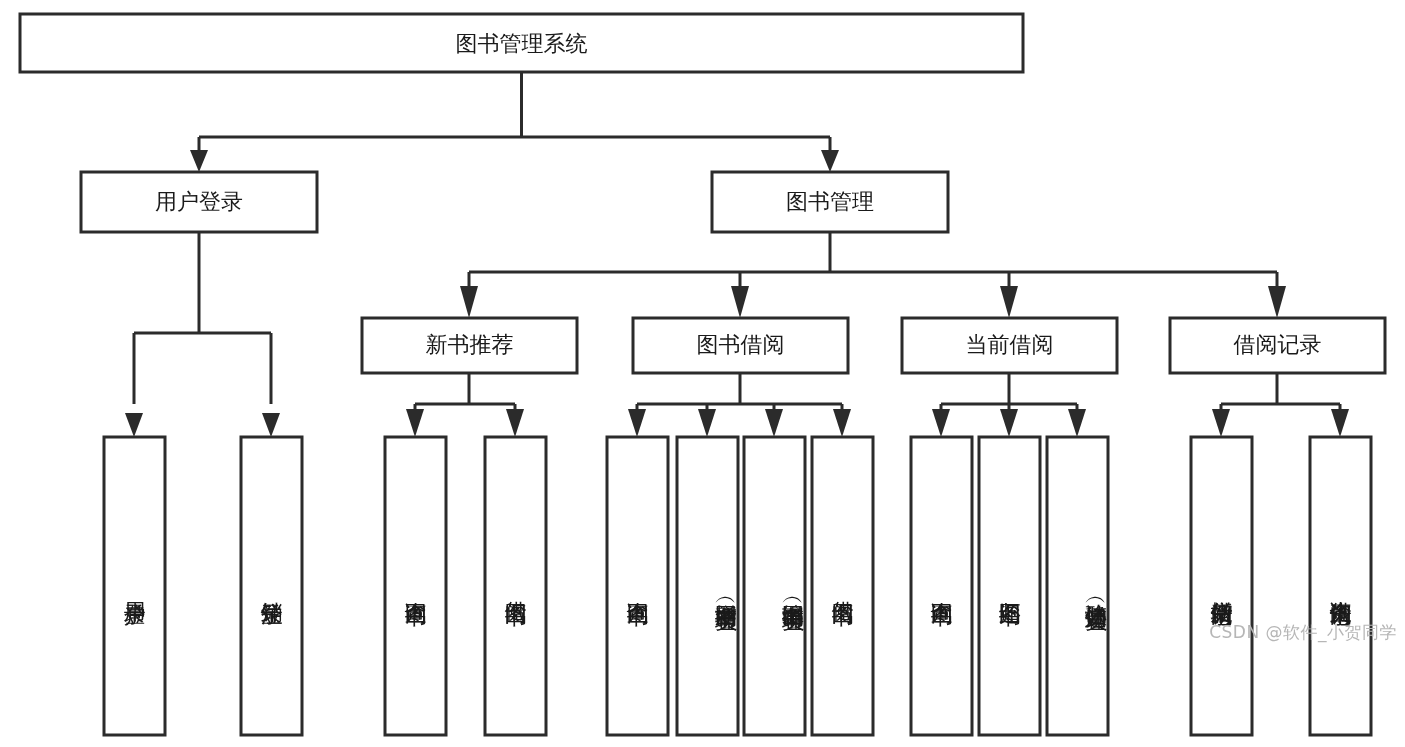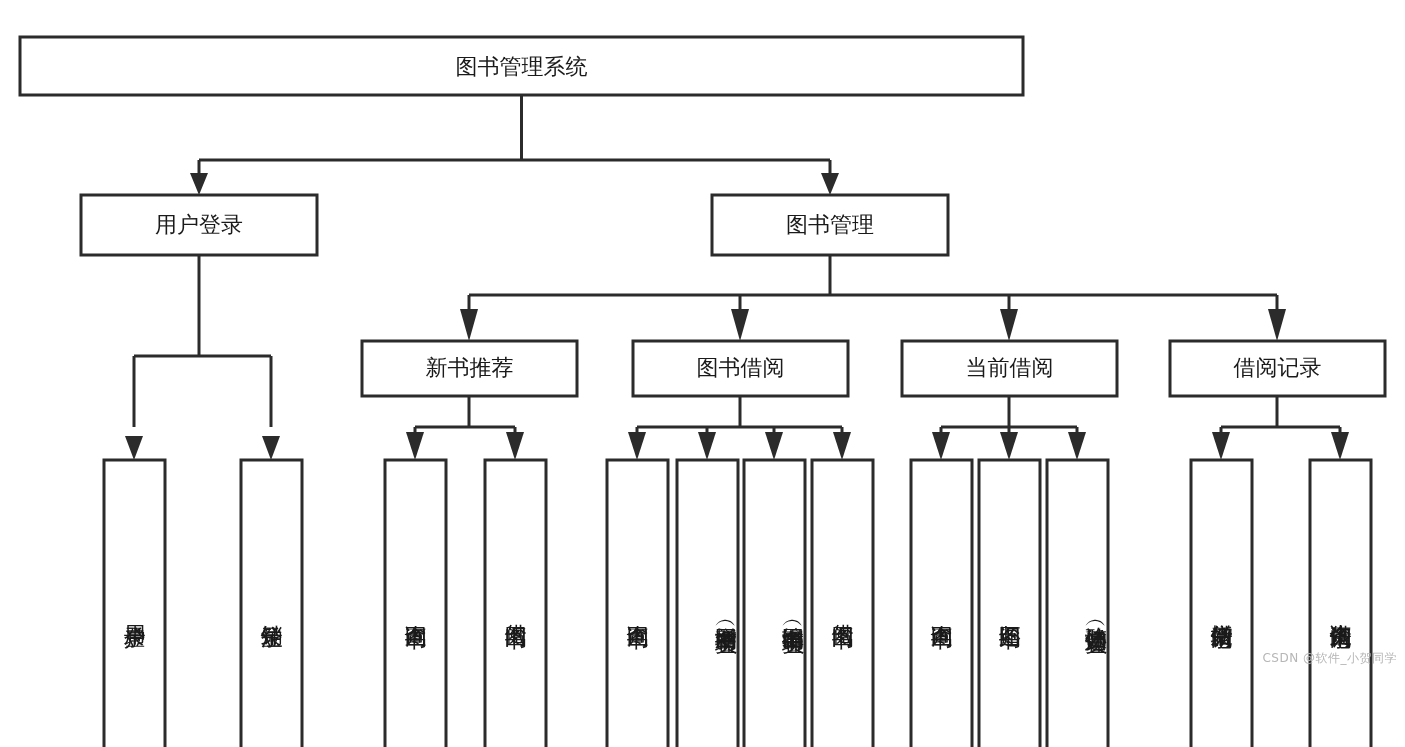--- a/index.html
+++ b/index.html
@@ -11,21 +11,20 @@
     width: 1405px;
     height: 747px;
     overflow: hidden;
     font-family: "DejaVu Sans", "Liberation Sans", sans-serif;
   }
   #diagram-root {
     position: relative;
     width: 1405px;
     height: 650px;
     background: #ffffff;
-    margin-top: 23px;
   }
   svg#flowchart {
     position: absolute;
     left: 0;
     top: 0;
     width: 1405px;
     height: 747px;
     display: block;
   }
   .node-rect {
@@ -63,21 +62,21 @@
     align-items: center;
     justify-content: center;
     white-space: nowrap;
     pointer-events: none;
   }
   .watermark {
     position: absolute;
     right: 8px;
     bottom: 6px;
     font-family: "DejaVu Sans", "Liberation Sans", sans-serif;
-    font-size: 12px;
+    font-size: 17px;
     color: #b6b6b6;
     letter-spacing: 0.5px;
     white-space: nowrap;
   }
 </style>
 </head>
 <body>
 
 <div id="diagram-root">
 

